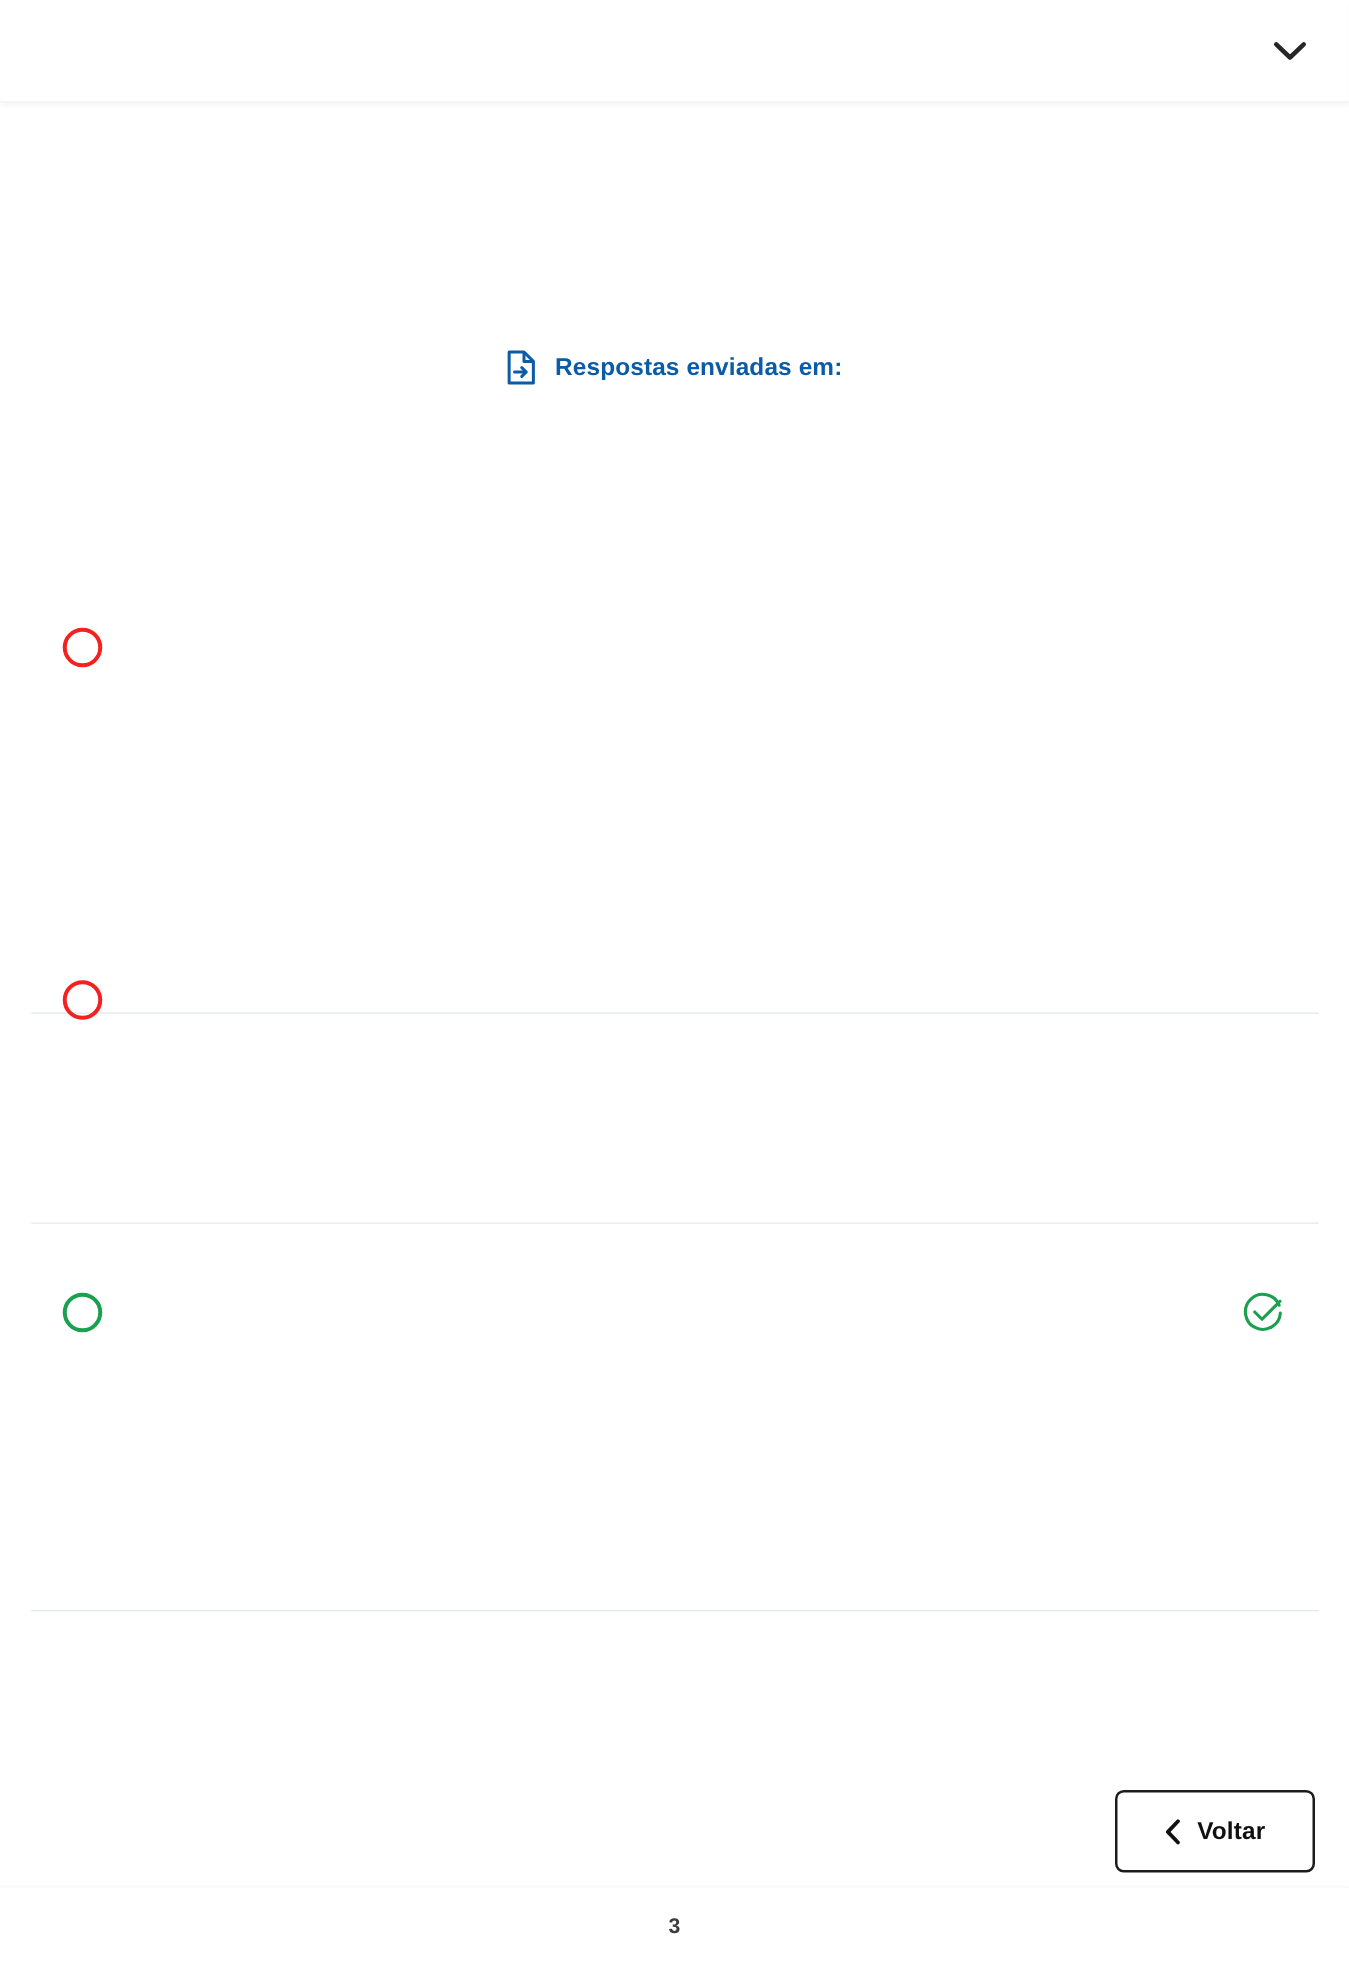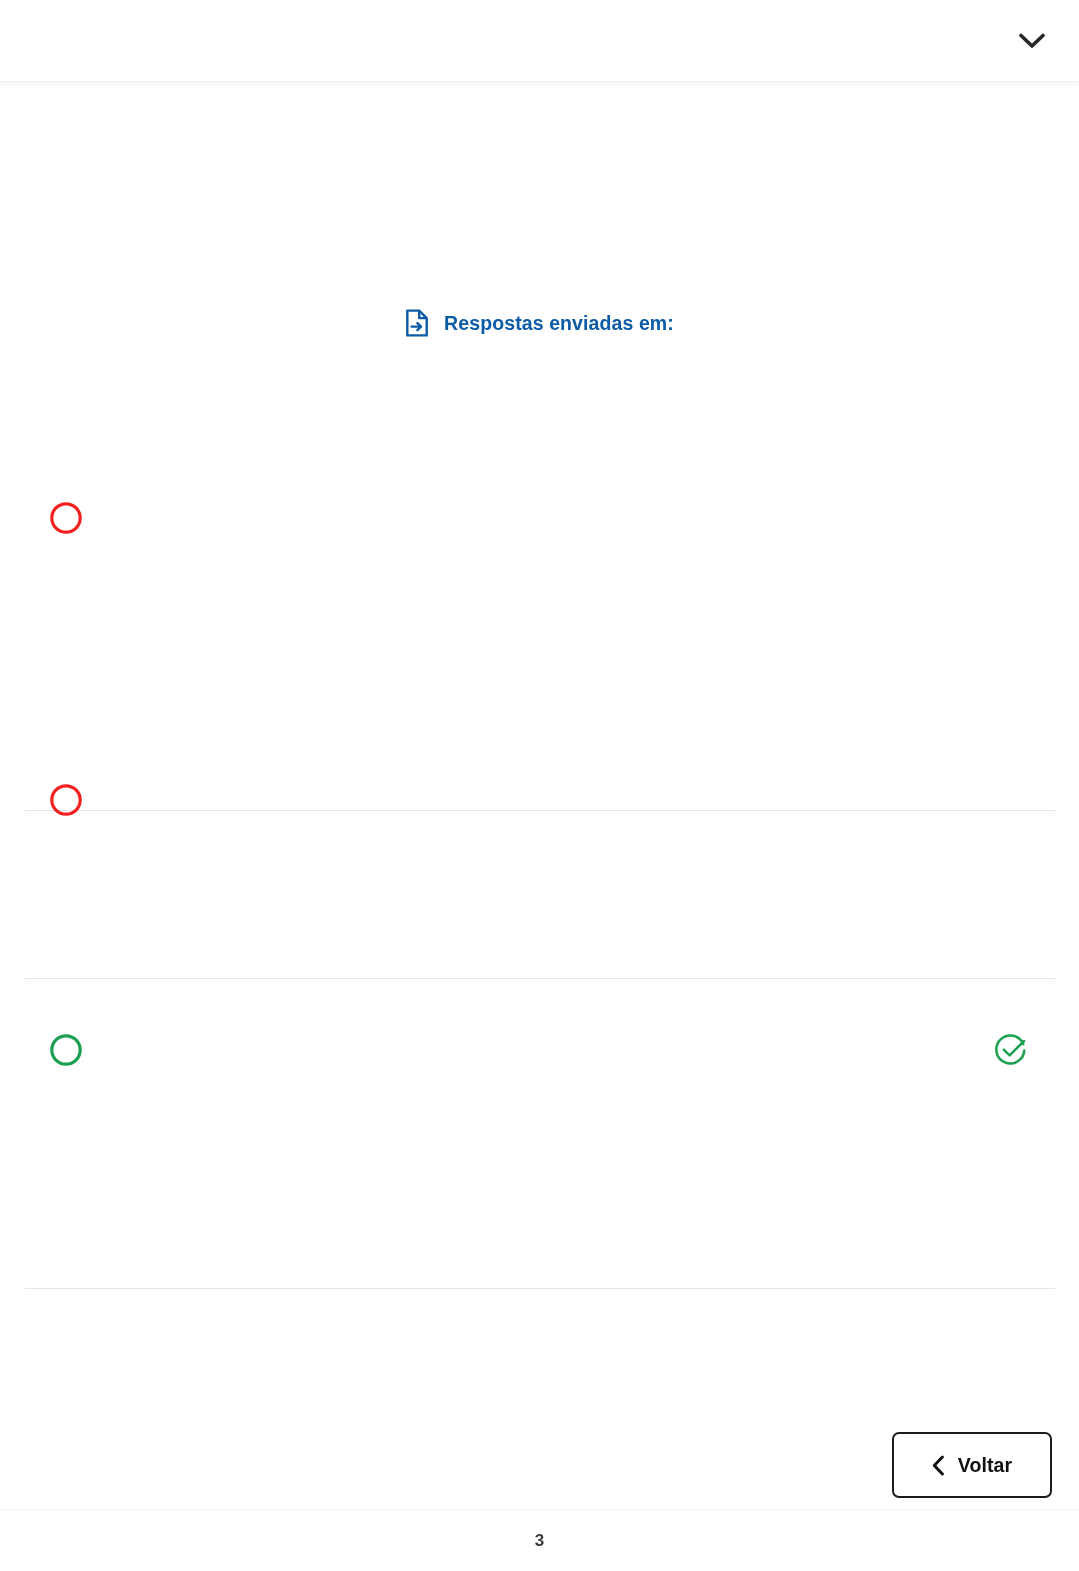--- a/index.html
+++ b/index.html
@@ -49,21 +49,21 @@
     top: 83px;
     left: 0;
     width: 1079px;
     height: 1426px;
     background: #ffffff;
   }
 
   
   .submitted-row {
     position: absolute;
-    top: 226px;
+    top: 197px;
     left: 0;
     width: 1079px;
     display: flex;
     align-items: center;
     justify-content: center;
   }
   .submitted-icon {
     width: 24px;
     height: 28px;
     margin-right: 15px;

